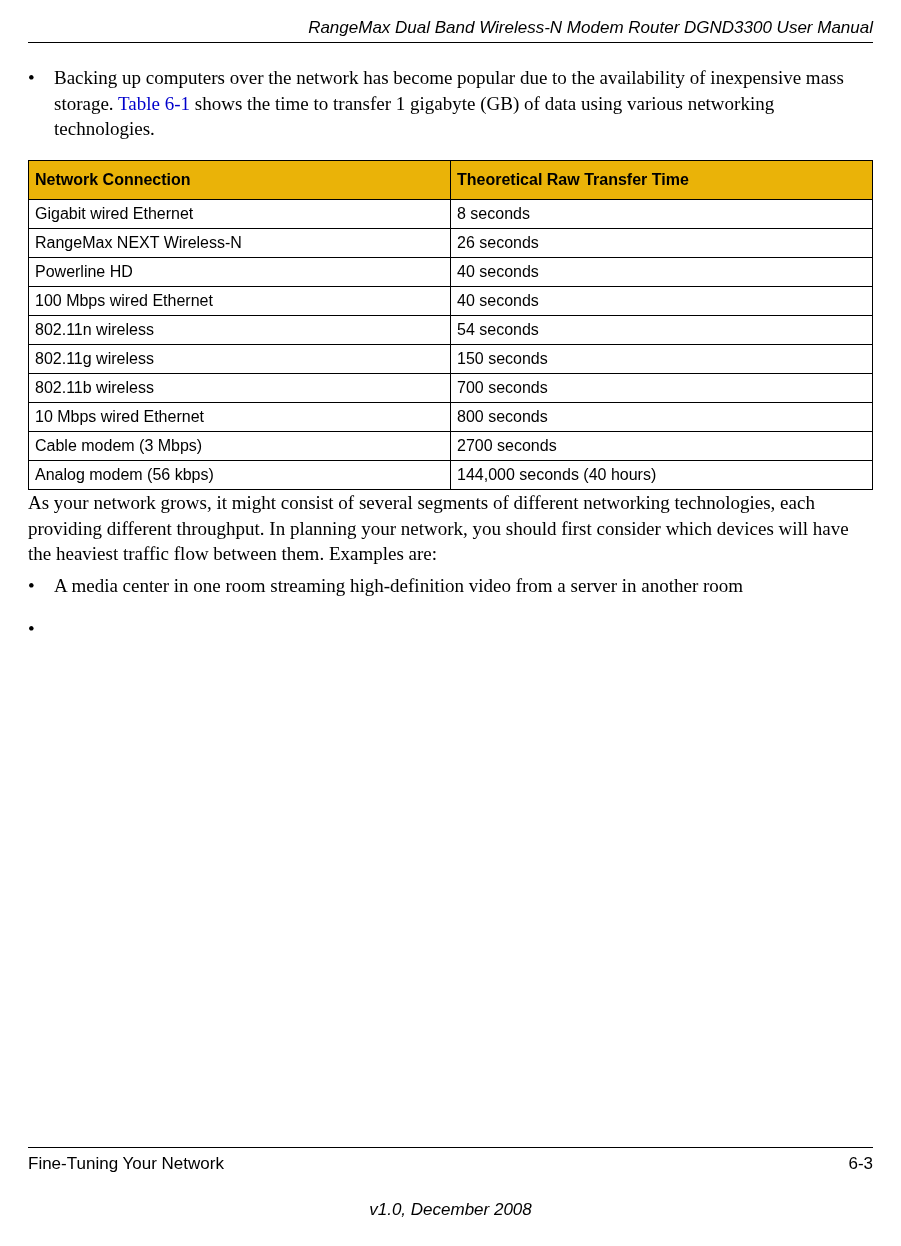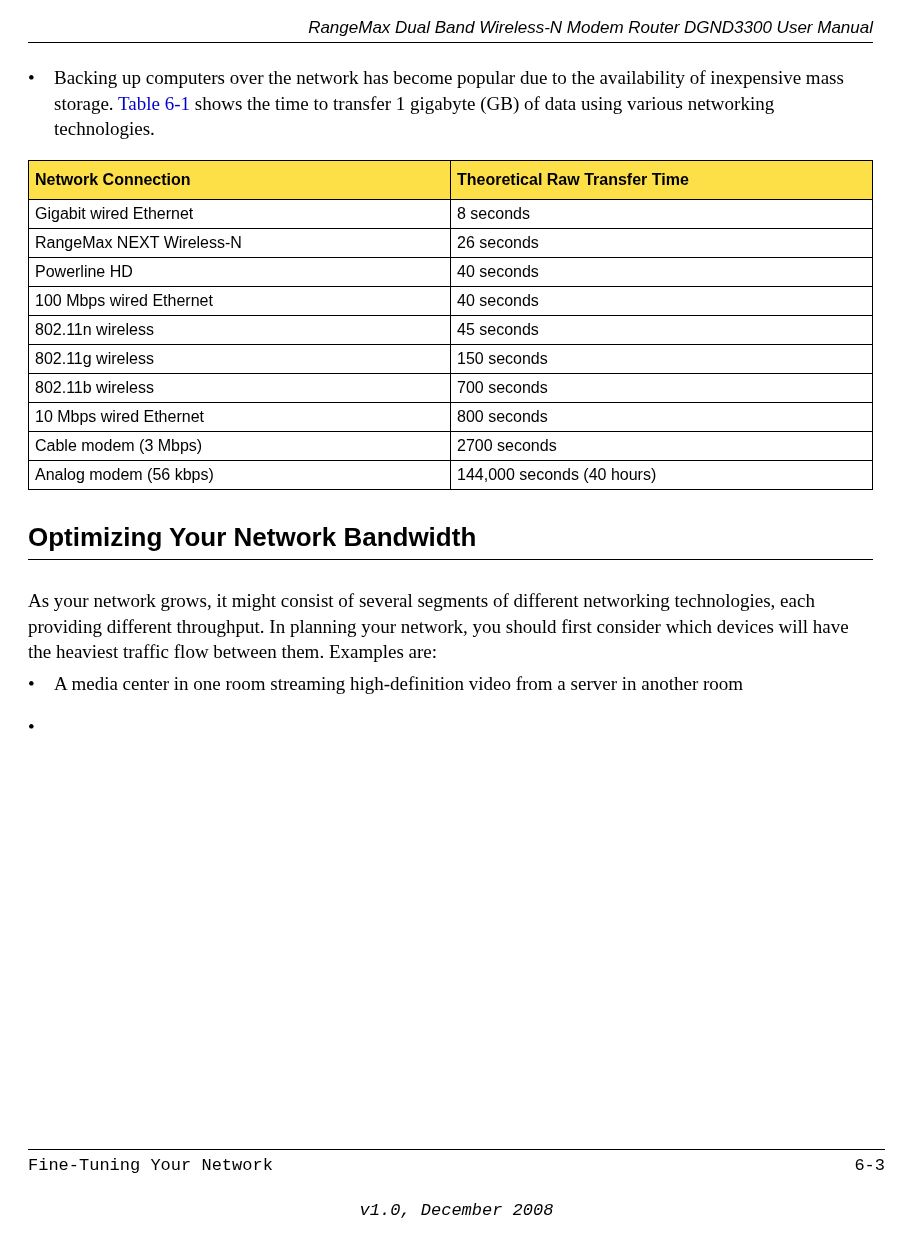--- a/index.html
+++ b/index.html
@@ -51,21 +51,21 @@
     font-family: Arial, Helvetica, sans-serif;
     font-size: 16px;
   }
   th, td {
     border: 1px solid #000;
     padding: 3px 6px;
     text-align: left;
     vertical-align: middle;
   }
   th {
-    background: #fde047;
+    background: #eab308;
     font-weight: bold;
     height: 32px;
   }
   td {
     height: 22px;
   }
   .col-left { width: 50%; }
   .col-right { width: 50%; }
   .section-heading {
     font-family: Arial, Helvetica, sans-serif;
@@ -77,25 +77,25 @@
     margin-bottom: 28px;
   }
   .body-para {
     font-size: 19px;
     line-height: 1.35;
     margin-bottom: 6px;
   }
   .footer {
     position: absolute;
     left: 28px;
-    right: 16px;
+    right: 28px;
     bottom: 26px;
     border-top: 1.5px solid #000;
     padding-top: 6px;
-    font-family: Liberation Mono, monospace;
+    font-family: Liberation Sans, sans-serif;
     font-size: 17px;
   }
   .footer-row1 {
     display: flex;
     justify-content: space-between;
   }
   .footer-row2 {
     text-align: center;
     font-style: italic;
     margin-top: 26px;
@@ -135,21 +135,21 @@
       <tr>
           <td>Powerline HD</td>
           <td>40 seconds</td>
         </tr>
       <tr>
           <td>100 Mbps wired Ethernet</td>
           <td>40 seconds</td>
         </tr>
       <tr>
           <td>802.11n wireless</td>
-          <td>45 seconds</td>
+          <td>54 seconds</td>
         </tr>
       <tr>
           <td>802.11g wireless</td>
           <td>150 seconds</td>
         </tr>
       <tr>
           <td>802.11b wireless</td>
           <td>700 seconds</td>
         </tr>
       <tr>
@@ -160,21 +160,20 @@
           <td>Cable modem (3 Mbps)</td>
           <td>2700 seconds</td>
         </tr>
       <tr>
           <td>Analog modem (56 kbps)</td>
           <td>144,000 seconds (40 hours)</td>
         </tr>
     </tbody>
   </table>
 
-  <div class="section-heading">Optimizing Your Network Bandwidth</div>
 
   <div class="body-para">As your network grows, it might consist of several segments of different networking technologies, each providing different throughput. In planning your network, you should first consider which devices will have the heaviest traffic flow between them. Examples are:</div>
 
   <div class="bullet-block">
     <div class="bullet-mark">•</div>
     <div>A media center in one room streaming high-definition video from a server in another room</div>
   </div>
   <div class="bullet-block">
     <div class="bullet-mark">•</div>
   </div>

